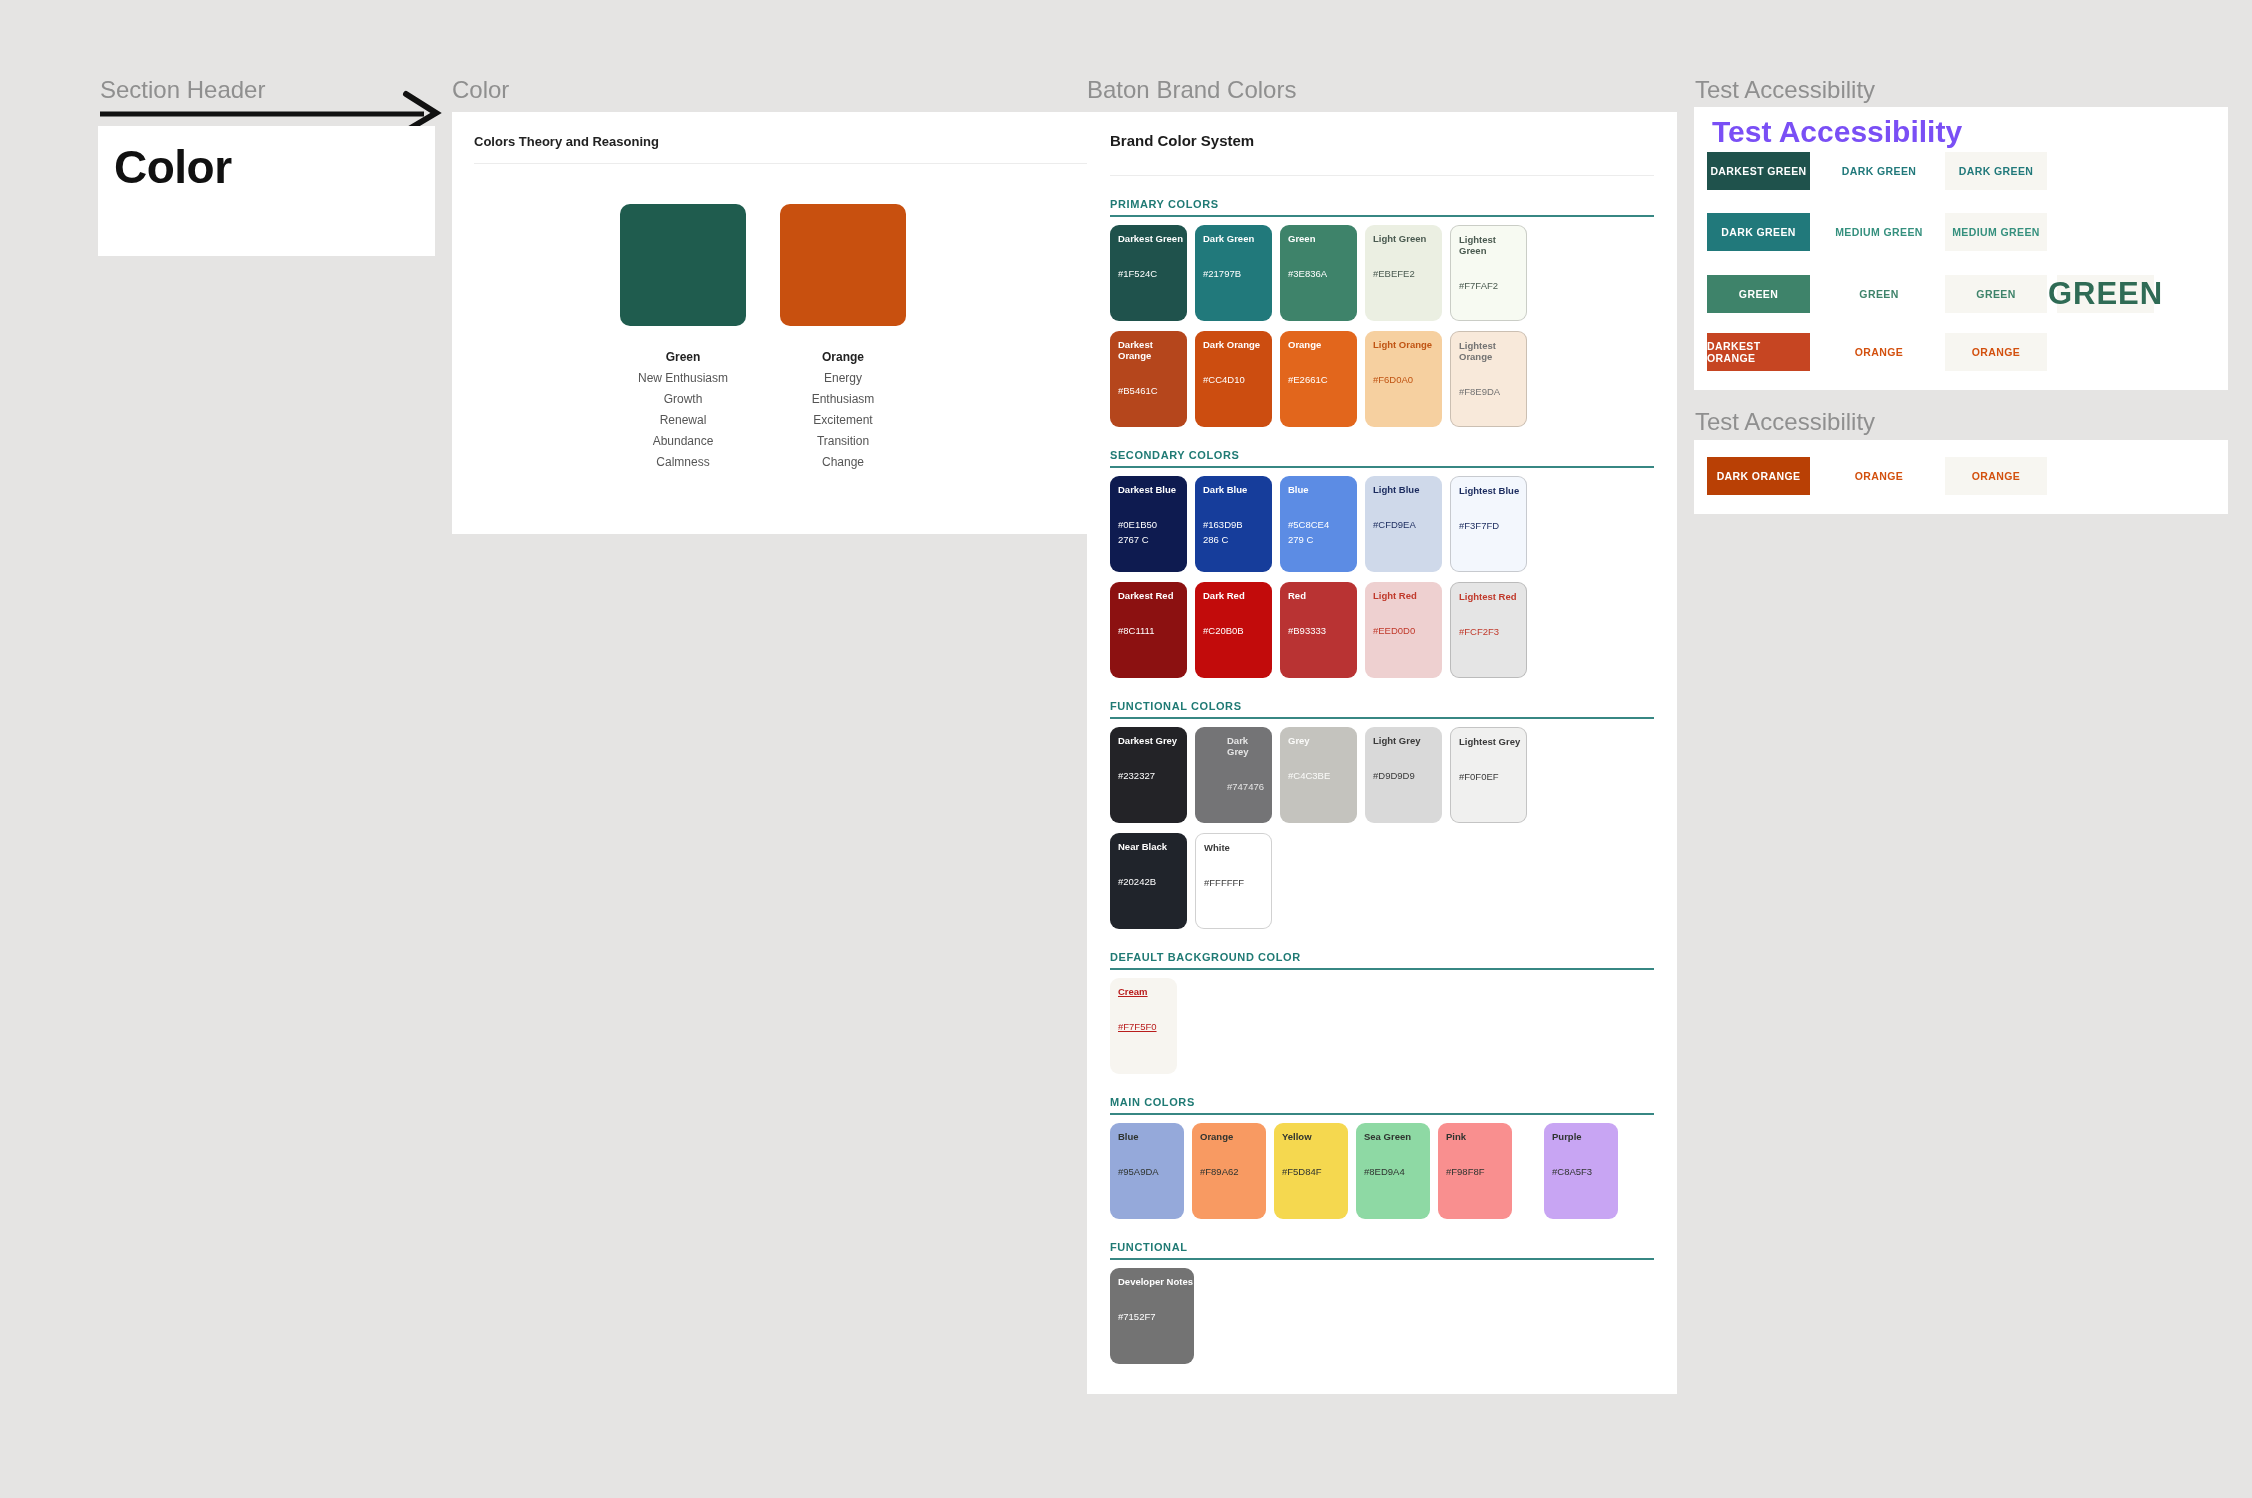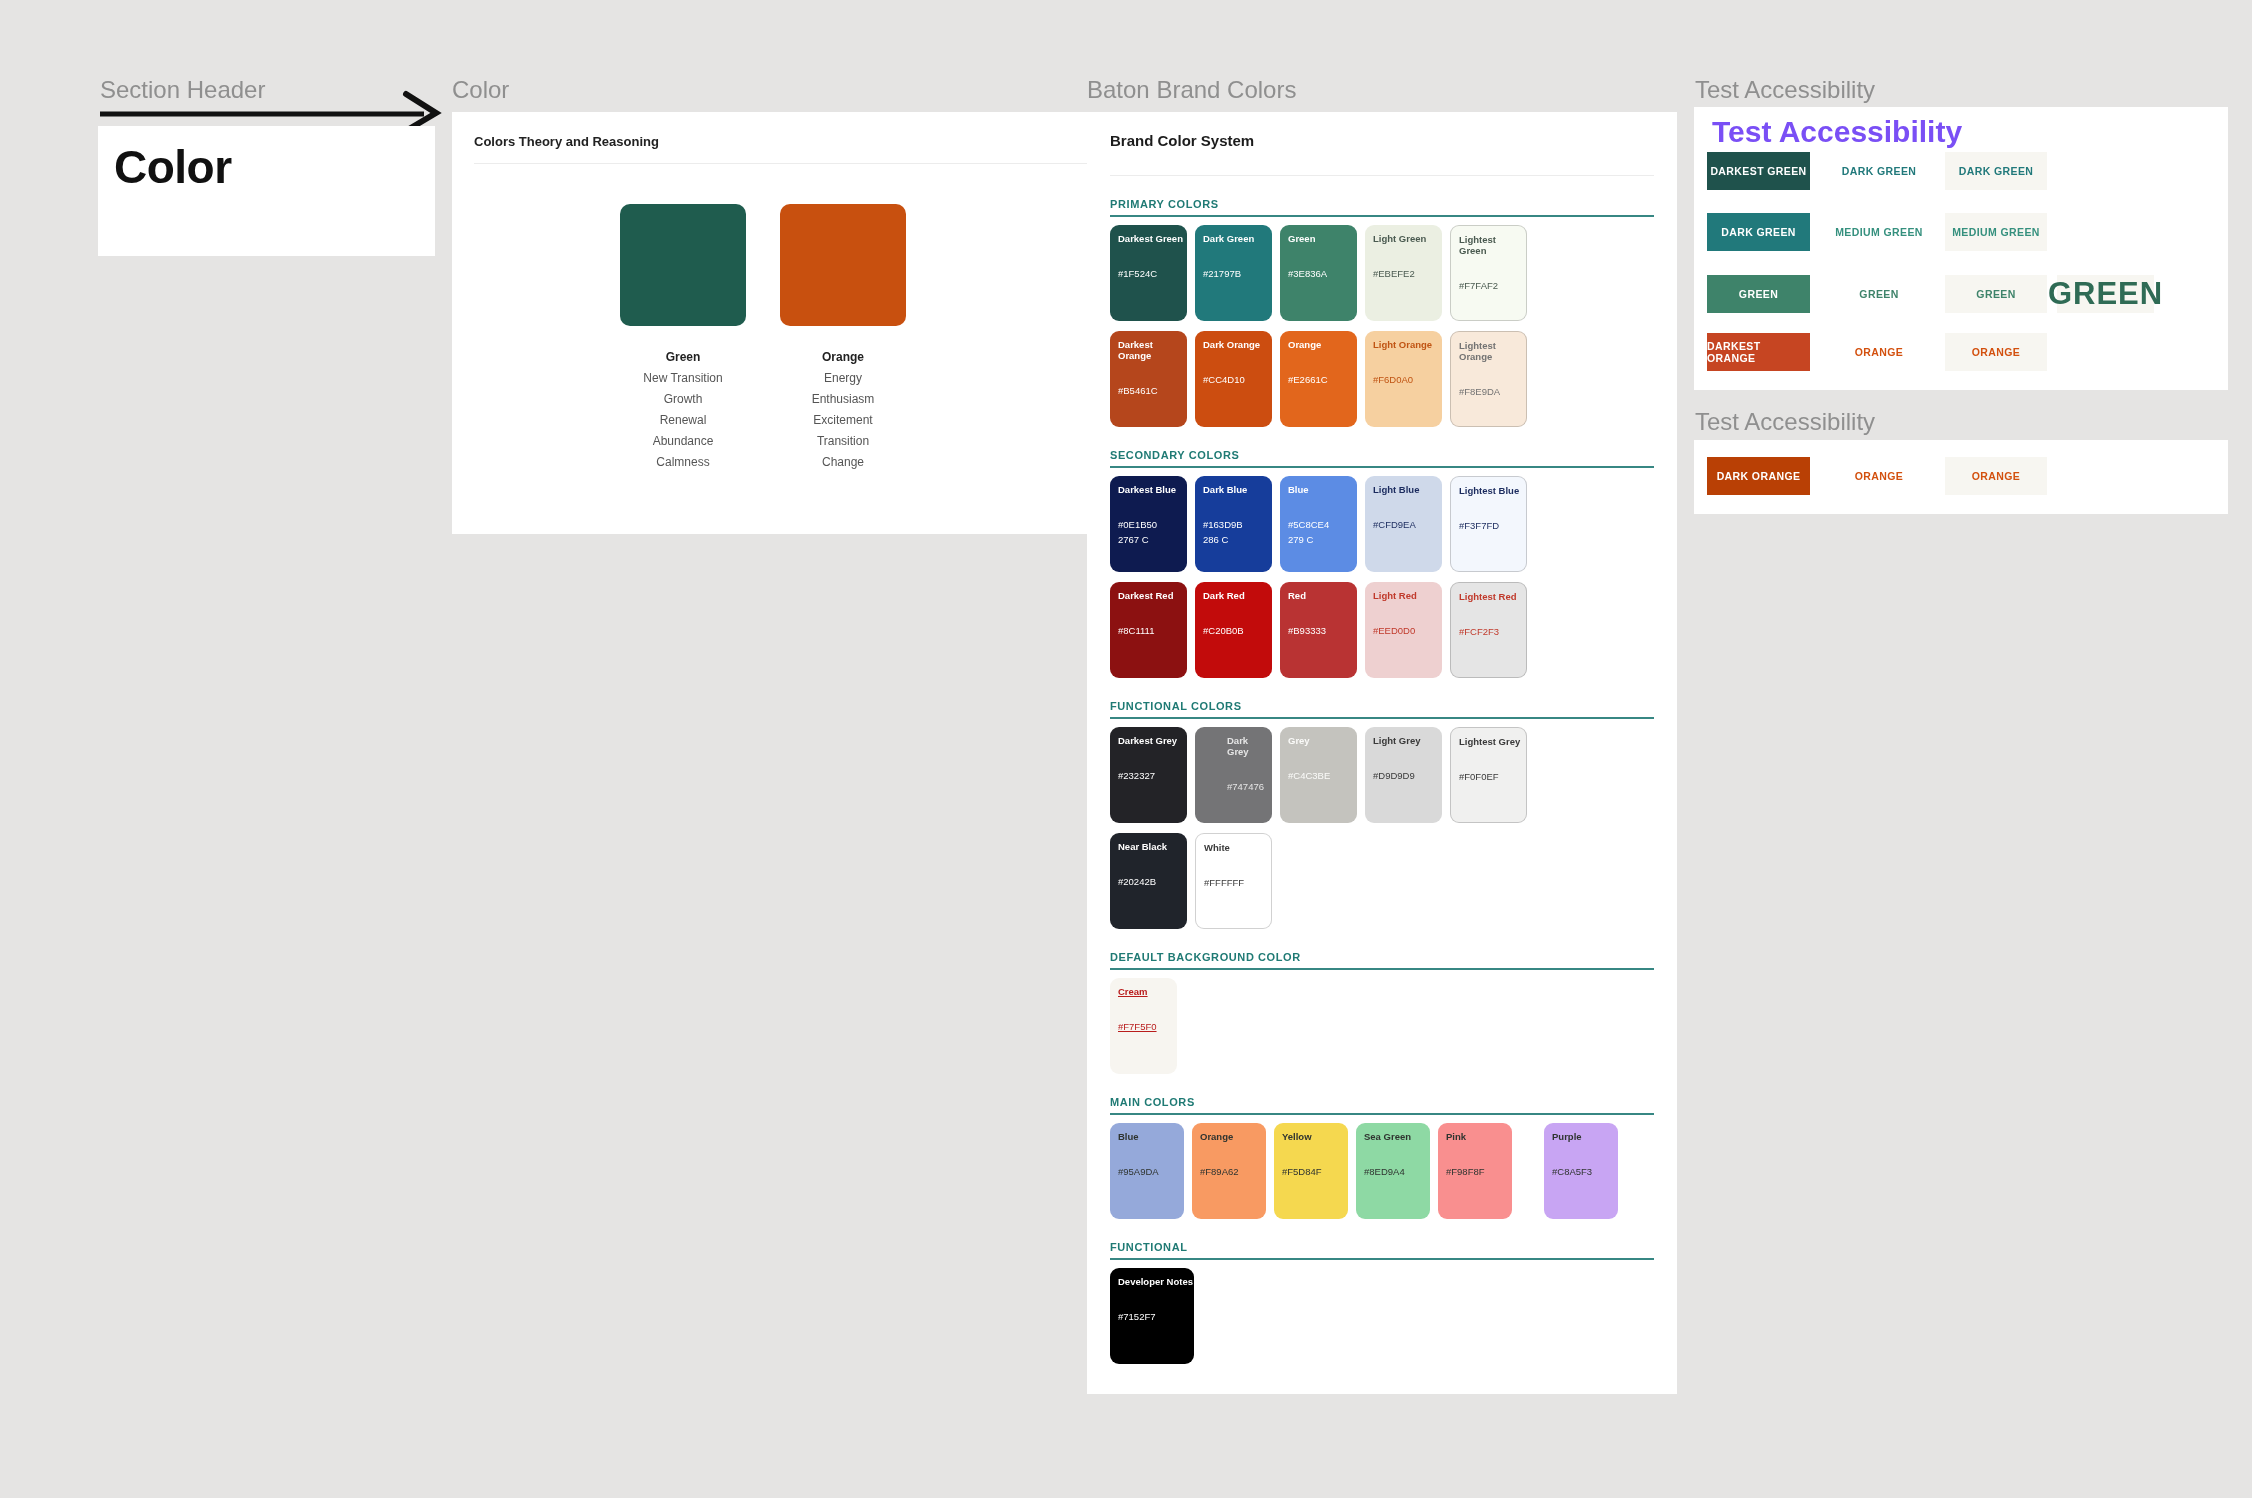--- a/index.html
+++ b/index.html
@@ -64,21 +64,21 @@
   </div>
 
   <div class="frame-label" style="left:452px;top:76px;">Color</div>
   <div class="frame color-frame">
     <div class="cf-heading">Colors Theory and Reasoning</div>
     <div class="cf-divider"></div>
     <div id="cf-cols">
         <div class="cf-col" style="left: 168px; top: 92px;">
           <div class="cf-box" style="background: rgb(31, 92, 78);"></div>
           <div class="cf-name">Green</div>
-          <div class="cf-trait">New Transition</div>
+          <div class="cf-trait">New Enthusiasm</div>
           <div class="cf-trait">Growth</div>
           <div class="cf-trait">Renewal</div>
           <div class="cf-trait">Abundance</div>
           <div class="cf-trait">Calmness</div>
         </div>
         <div class="cf-col" style="left: 328px; top: 92px;">
           <div class="cf-box" style="background: rgb(200, 80, 15);"></div>
           <div class="cf-name">Orange</div>
           <div class="cf-trait">Energy</div>
           <div class="cf-trait">Enthusiasm</div>
@@ -250,21 +250,21 @@
               <div class="swatch-name">Pink</div>
               <div class="swatch-hex">#F98F8F</div>
             </div>
             <div class="swatch-card" style="background: rgb(200, 165, 243); color: rgb(47, 52, 48); width: 74px; margin-left: 24px;">
               <div class="swatch-name">Purple</div>
               <div class="swatch-hex">#C8A5F3</div>
             </div>
           </div>
           <div class="bf-section-title">FUNCTIONAL</div>
           <div class="bf-row">
-            <div class="swatch-card" style="background: #000000; color: rgb(255, 255, 255); width: 84px;">
+            <div class="swatch-card" style="background: #737373; color: rgb(255, 255, 255); width: 84px;">
               <div class="swatch-name">Developer Notes</div>
               <div class="swatch-hex">#7152F7</div>
             </div>
           </div>
         </div>
     </div>
   </div>
 
   <div class="frame-label" style="left:1695px;top:76px;">Test Accessibility</div>
   <div class="frame ta-frame-1">

